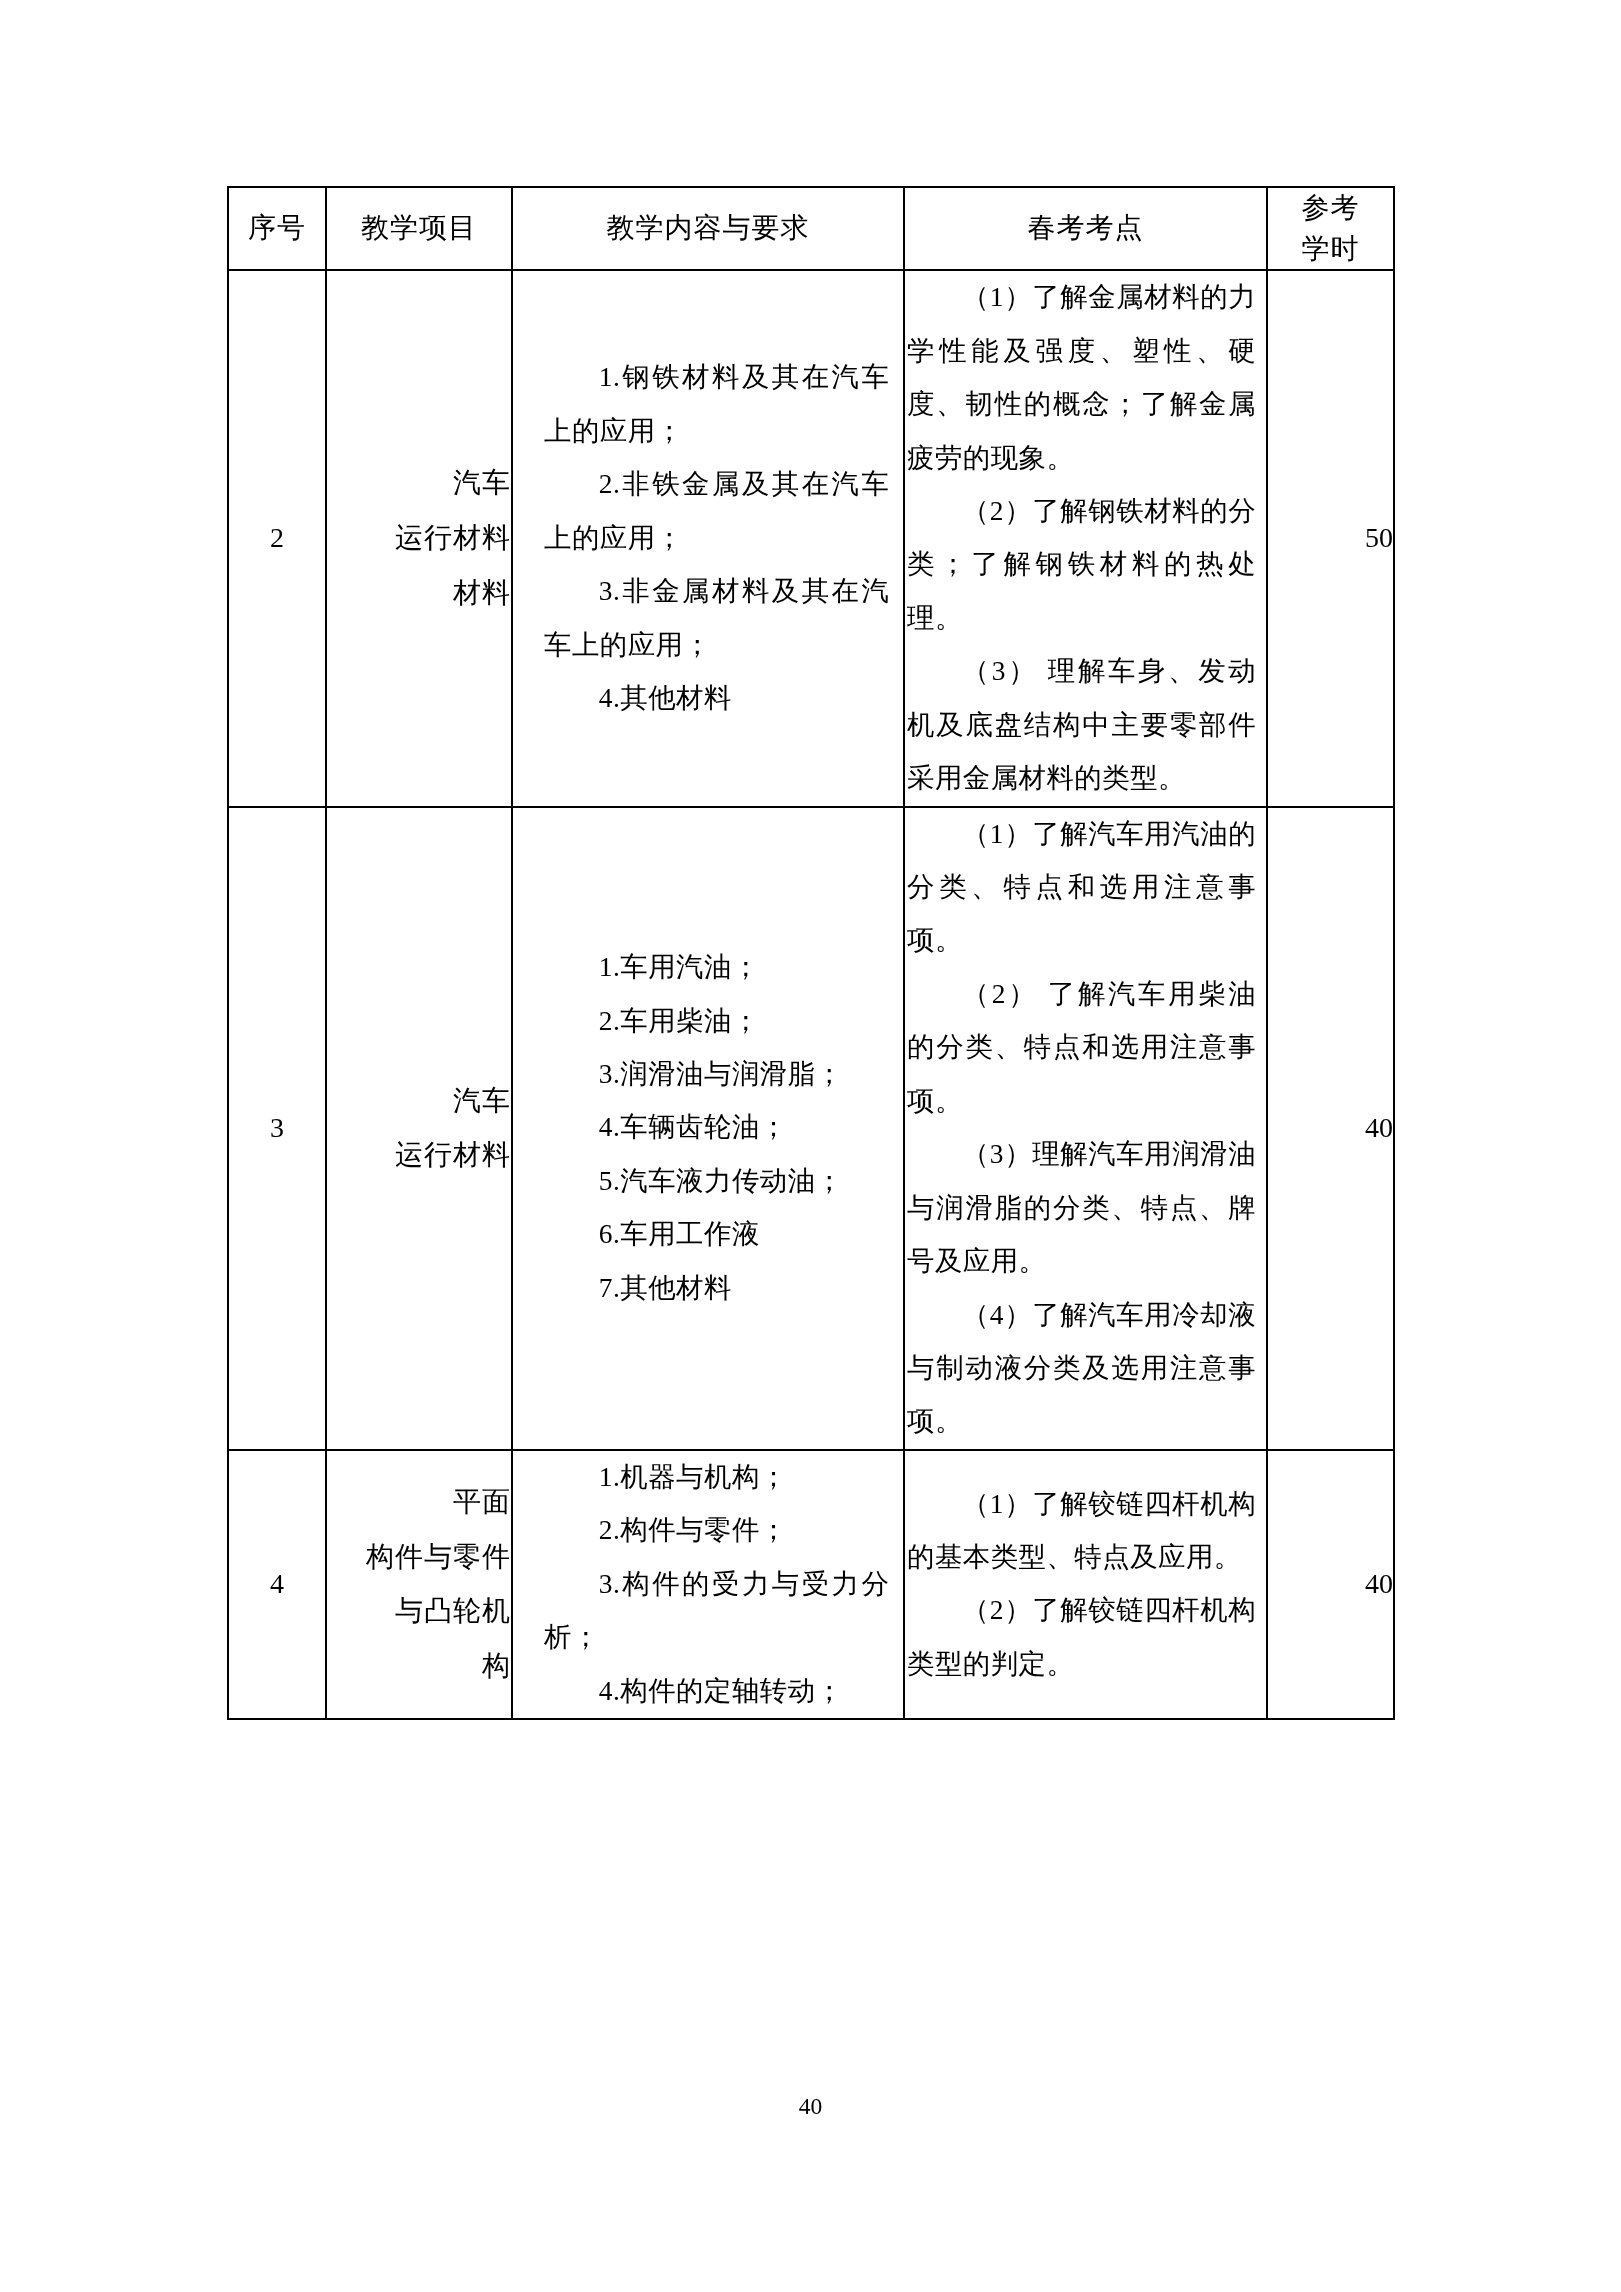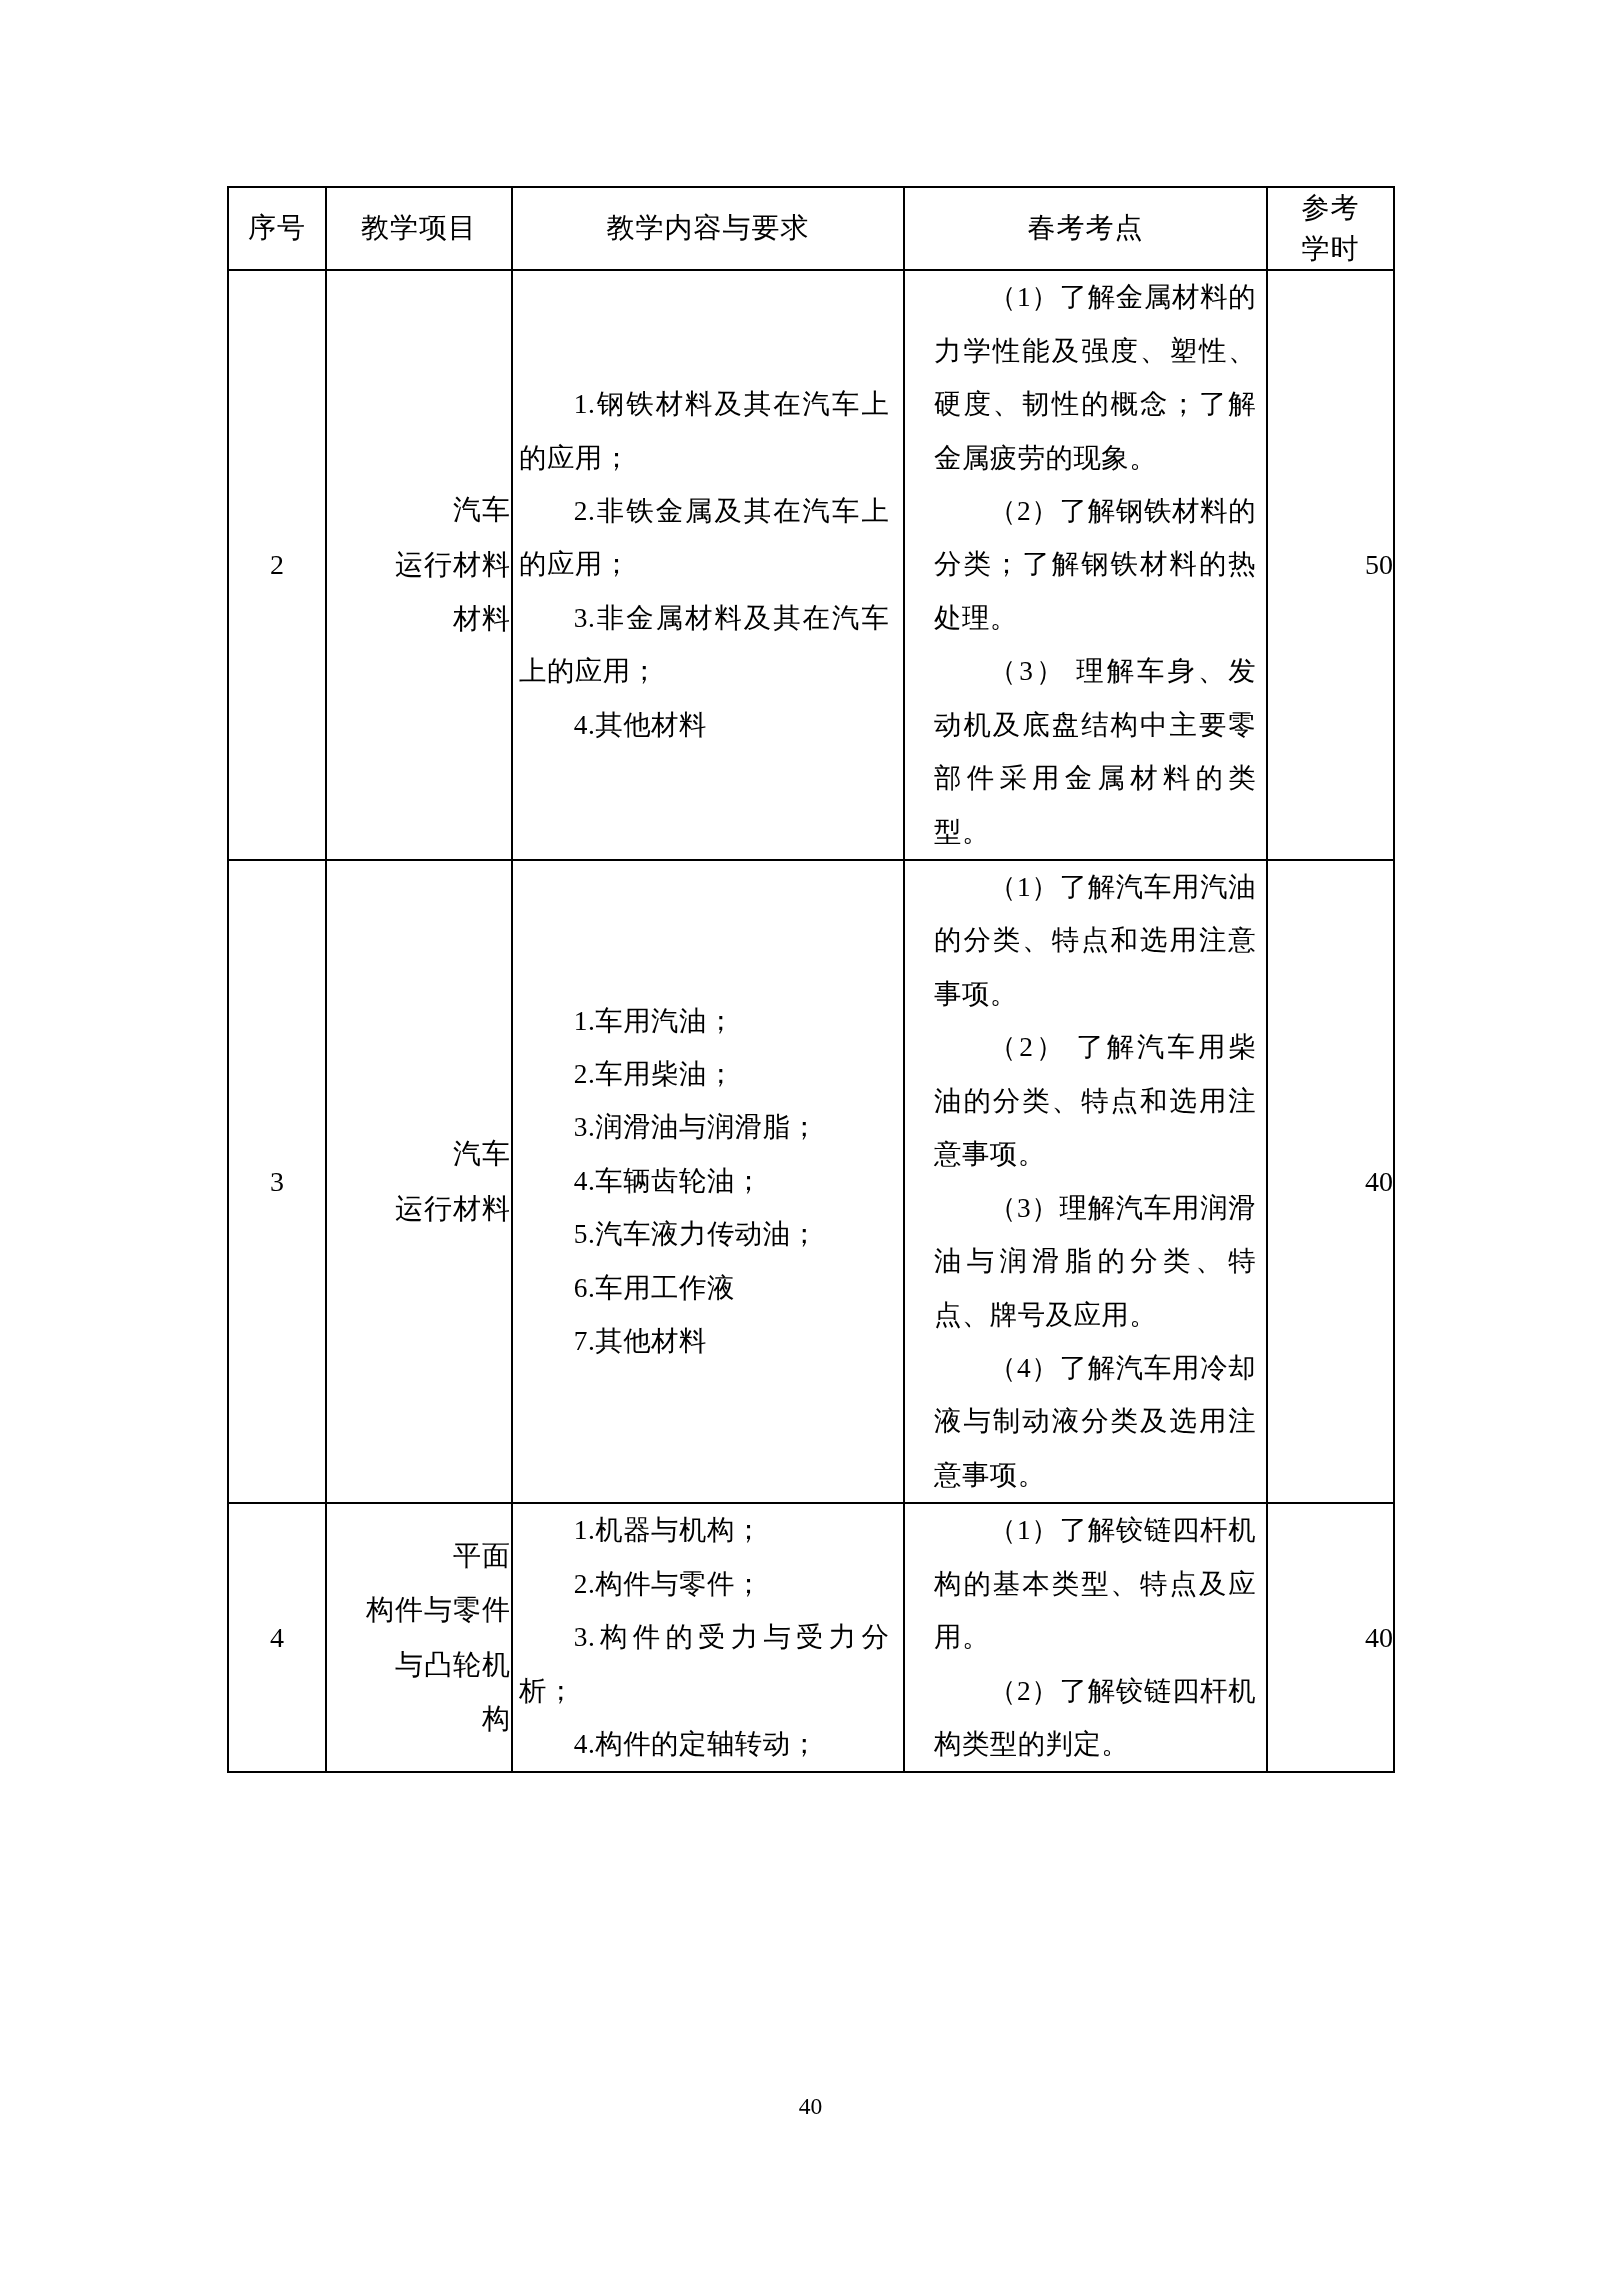--- a/index.html
+++ b/index.html
@@ -81,25 +81,25 @@
     padding: 17.6px 15.7px 17.6px 15.7px;
     letter-spacing: 0.5px;
   }
   .cell-body p {
     margin: 0;
     text-indent: 2em;
     text-align: justify;
     text-justify: inter-ideograph;
   }
   .cell-body.content-col {
-    padding-left: 6px;
+    padding-left: 31px;
     padding-right: 13.7px;
   }
   .cell-body.exam-col {
-    padding-left: 29px;
+    padding-left: 2px;
     padding-right: 9.8px;
   }
 
   .page-number {
     position: absolute;
     left: 0;
     top: 2093px;
     width: 1621px;
     text-align: center;
     font-size: 23.5px;

